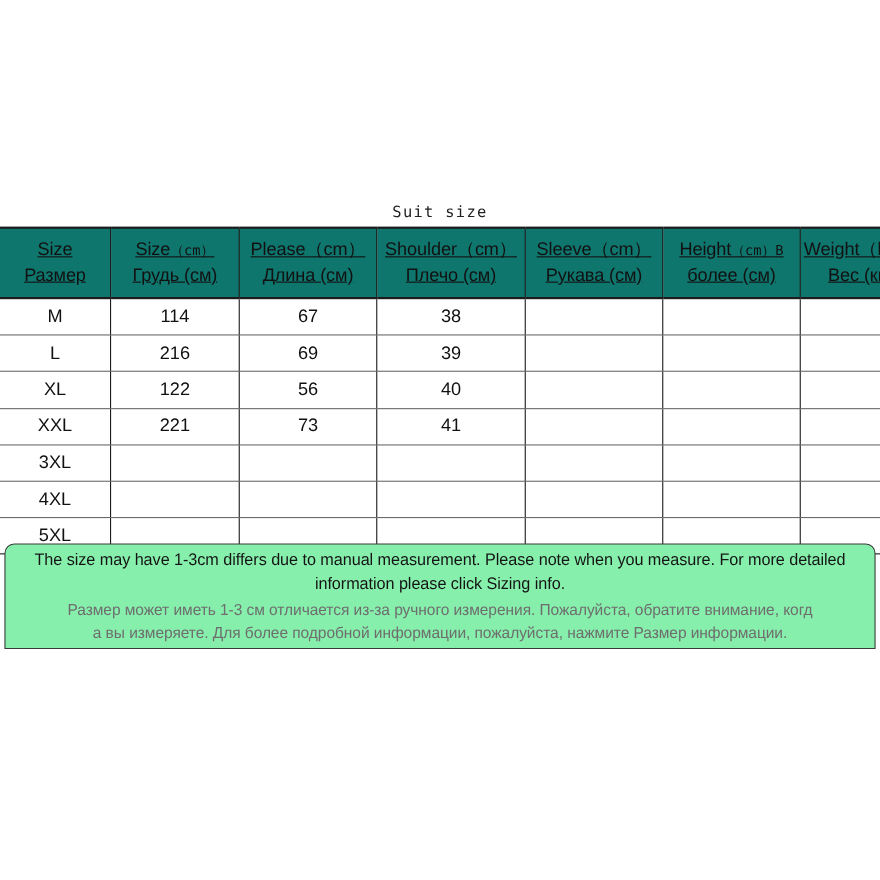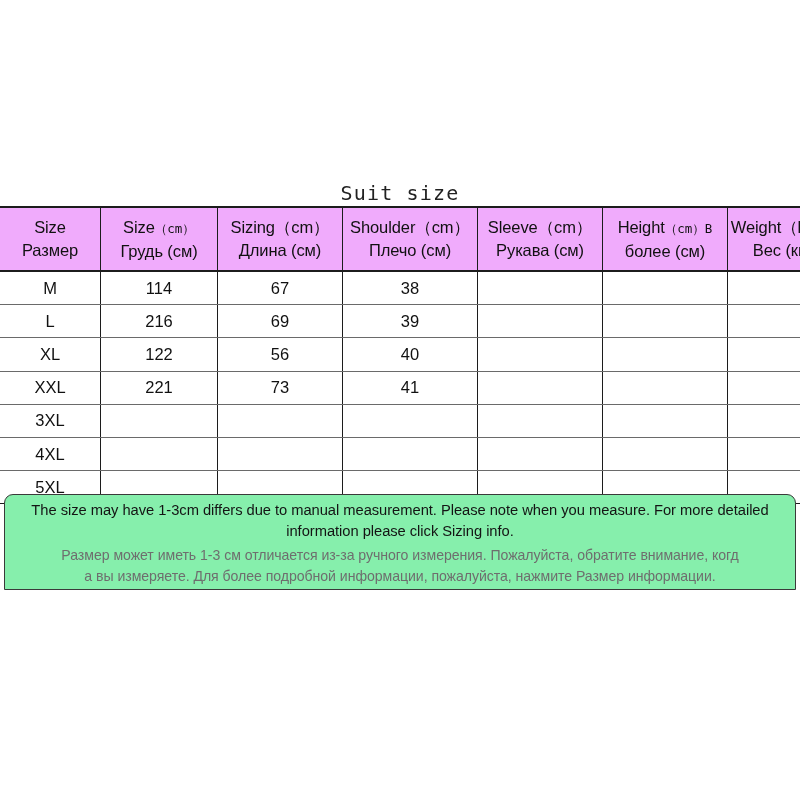--- a/index.html
+++ b/index.html
@@ -22,21 +22,21 @@
   }
 
   
   .chart-title {
     position: absolute;
     top: 184px;
     left: 0;
     width: 800px;
     text-align: center;
     font-family: "DejaVu Sans Mono", "Liberation Mono", monospace;
-    font-size: 20px;
+    font-size: 14px;
     letter-spacing: 1.2px;
     color: #222222;
     line-height: 18px;
   }
 
   
   .size-table-wrap {
     position: absolute;
     top: 206px;
     left: 0;
@@ -53,28 +53,29 @@
   table.size-table td {
     border-left: 1.5px solid #1c1c1c;
     border-right: 1.5px solid #1c1c1c;
     text-align: center;
     vertical-align: middle;
     color: #111111;
     padding: 0 2px;
   }
 
   table.size-table thead th {
-    background: #f0abfc;
+    background: #0f766e;
     border-top: 2px solid #1c1c1c;
     border-bottom: 2px solid #1c1c1c;
     height: 62px;
     font-weight: normal;
     font-size: 16.5px;
     line-height: 23px;
     letter-spacing: -0.1px;
+    text-decoration: underline;
   }
 
   table.size-table tbody td {
     height: 32.2px;
     border-bottom: 1.6px solid #6a6a6a;
     font-size: 16.5px;
     background: #ffffff;
   }
   table.size-table tbody tr:last-child td {
     border-bottom: 1.6px solid #1c1c1c;
@@ -143,21 +144,21 @@
         <tr>
           <th style="width:96px">
             <span class="hdr-line1">Size</span>
             <span class="hdr-line2">Размер</span>
           </th>
           <th style="width:112px">
             <span class="hdr-line1"><span>Size</span><span class="unit-sm">（cm）</span></span>
             <span class="hdr-line2">Грудь (см)</span>
           </th>
           <th style="width:120px">
-            <span class="hdr-line1"><span>Sizing</span><span>（cm）</span></span>
+            <span class="hdr-line1"><span>Please</span><span>（cm）</span></span>
             <span class="hdr-line2">Длина (см)</span>
           </th>
           <th style="width:130px">
             <span class="hdr-line1"><span>Shoulder</span><span>（cm）</span></span>
             <span class="hdr-line2">Плечо (см)</span>
           </th>
           <th style="width:120px">
             <span class="hdr-line1"><span>Sleeve</span><span>（cm）</span></span>
             <span class="hdr-line2">Рукава (см)</span>
           </th>

